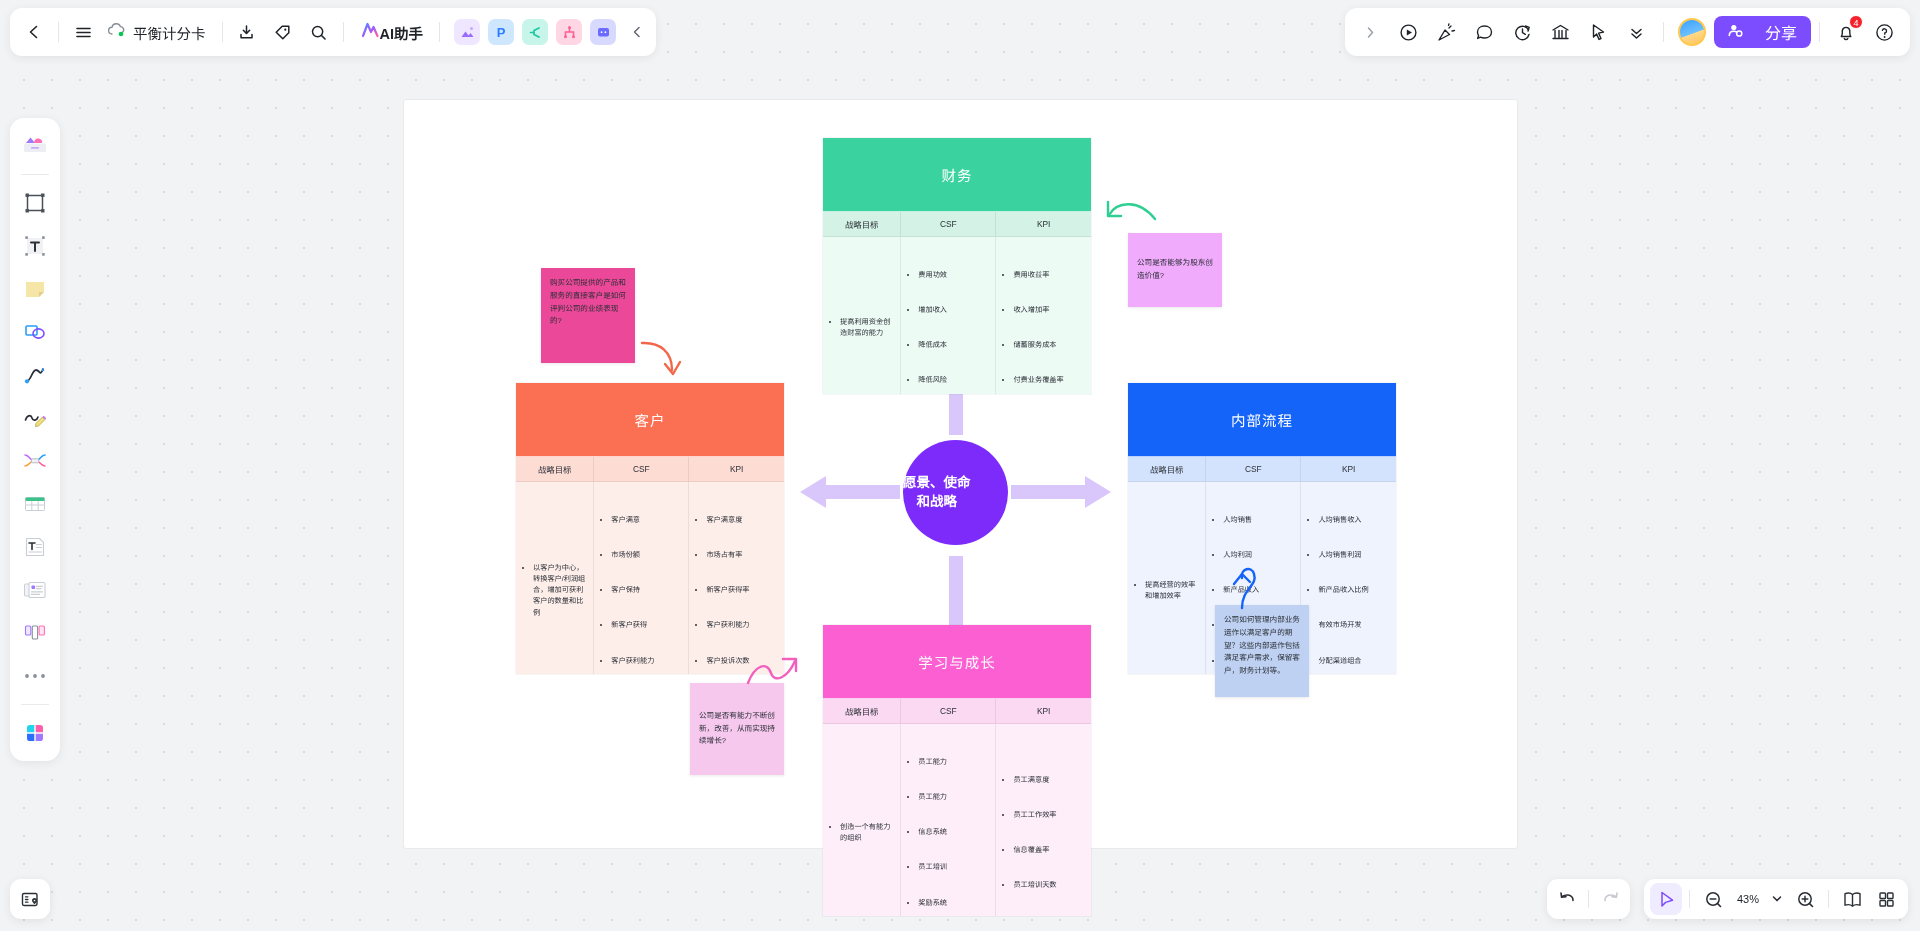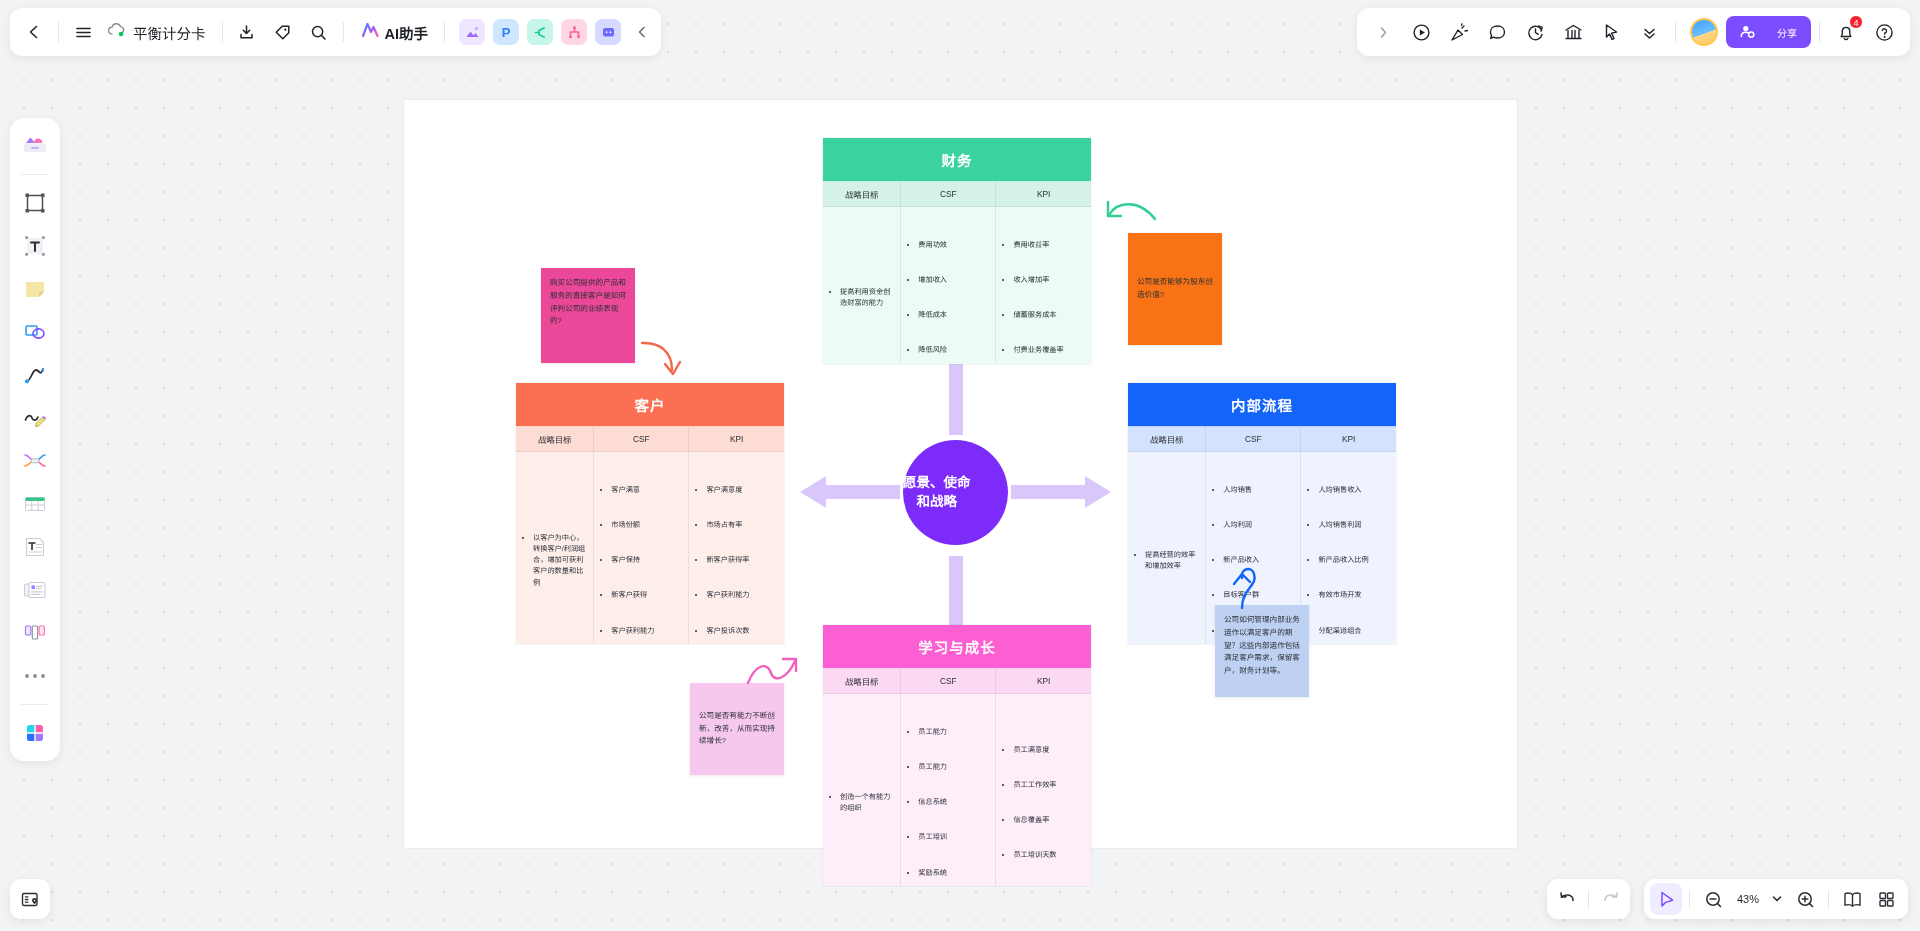--- a/index.html
+++ b/index.html
@@ -46,21 +46,21 @@
     border-radius: 8px; cursor: pointer; color: #1f2329;
   }
   .tb-sep { width: 1px; height: 20px; background: #e4e6eb; margin: 0 6px; }
   .doc-title {
     display: flex; align-items: center; gap: 7px;
     padding: 0 10px 0 6px; cursor: pointer;
     border-radius: 8px; height: 34px;
   }
   .doc-title-text { font-size: 14.5px; color: #1f2329; white-space: nowrap; }
   .ai-btn {
-    display: flex; align-items: center; gap: 5px;
+    display: flex; align-items: center; 
     padding: 0 10px; height: 34px; border-radius: 8px; cursor: pointer;
   }
   .ai-btn-text { font-size: 14.5px; font-weight: bold; color: #1f2329; }
   .app-icons { display: flex; align-items: center; gap: 8px; padding: 0 8px; }
   .app-ic {
     width: 26px; height: 26px; border-radius: 7px;
     display: flex; align-items: center; justify-content: center;
     cursor: pointer; font-size: 13px; font-weight: bold; color: #fff;
   }
   .collapse-chev {
@@ -78,21 +78,21 @@
     padding: 0 8px; z-index: 40;
   }
   .avatar {
     width: 28px; height: 28px; border-radius: 50%;
     background: linear-gradient(160deg,#3aa0ff 0%,#6cc0ff 55%,#ffd88a 56%,#ffc457 100%);
     border: 2px solid #ffc94d; cursor: pointer; margin: 0 6px;
   }
   .share-btn {
     display: flex; align-items: center; gap: 22px;
     height: 32px; padding: 0 14px; border-radius: 8px;
-    background: #7c4dff; color: #fff; font-size: 10px;
+    background: #7c4dff; color: #fff; font-size: 16px;
     cursor: pointer; border: none;
   }
   .bell-wrap { position: relative; }
   .badge {
     position: absolute; top: 1px; right: 1px;
     min-width: 14px; height: 14px; padding: 0 3px;
     background: #f5222d; color: #fff; border-radius: 7px;
     font-size: 9px; line-height: 14px; text-align: center;
     border: 1.5px solid #fff;
   }
@@ -143,22 +143,22 @@
   
   .bsc-table {
     position: absolute;
     border-collapse: collapse;
     background: #fff;
     font-size: 7.2px;
     color: #2b2f36;
     box-shadow: 0 0 0 0.7px rgba(0,0,0,0.06);
   }
   .bsc-title {
-    text-align: center; font-weight: bold; color: #fff;
-    font-size: 14.5px; padding: 11px 0; letter-spacing: 1px;
+    text-align: center; font-weight: normal; color: #fff;
+    font-size: 14.5px; padding: 26px 0; letter-spacing: 1px;
   }
   .bsc-head td {
     text-align: center; font-size: 8.4px; padding: 6px 0;
     border-top: 0.7px solid rgba(255,255,255,0.7);
   }
   .bsc-body td {
     vertical-align: middle; padding: 8px 6px;
     border-top: 0.7px solid rgba(0,0,0,0.07);
   }
   .bsc-body td + td { border-left: 0.7px solid rgba(0,0,0,0.07); }
@@ -367,21 +367,21 @@
           <li>员工培训天数</li>
         </ul>
             </td>
       </tr>
     </tbody>
       </table>
 
     <div class="sticky" style="left:541px;top:268px;width:94px;height:95px;background:#ec4899;">
       <span>购买公司提供的产品和服务的直接客户是如何评判公司的业绩表现的?</span>
     </div>
-    <div class="sticky" style="left:1128px;top:233px;width:94px;height:112px;background:#f97316;display:flex;align-items:center;">
+    <div class="sticky" style="left:1128px;top:233px;width:94px;height:74px;background:#f0abfc;display:flex;align-items:center;">
       <span>公司是否能够为股东创造价值?</span>
     </div>
     <div class="sticky" style="left:1215px;top:605px;width:94px;height:92px;background:#bed1f2;">
       <span>公司如何管理内部业务运作以满足客户的期望？这些内部运作包括满足客户需求，保留客户，财务计划等。</span>
     </div>
     <div class="sticky" style="left:690px;top:683px;width:94px;height:92px;background:#f6c8ee;display:flex;align-items:center;">
       <span>公司是否有能力不断创新，改善，从而实现持续增长?</span>
     </div>
 
     <svg class="squiggle" style="left:640px;top:340px;" width="45" height="40" viewBox="0 0 45 40">

